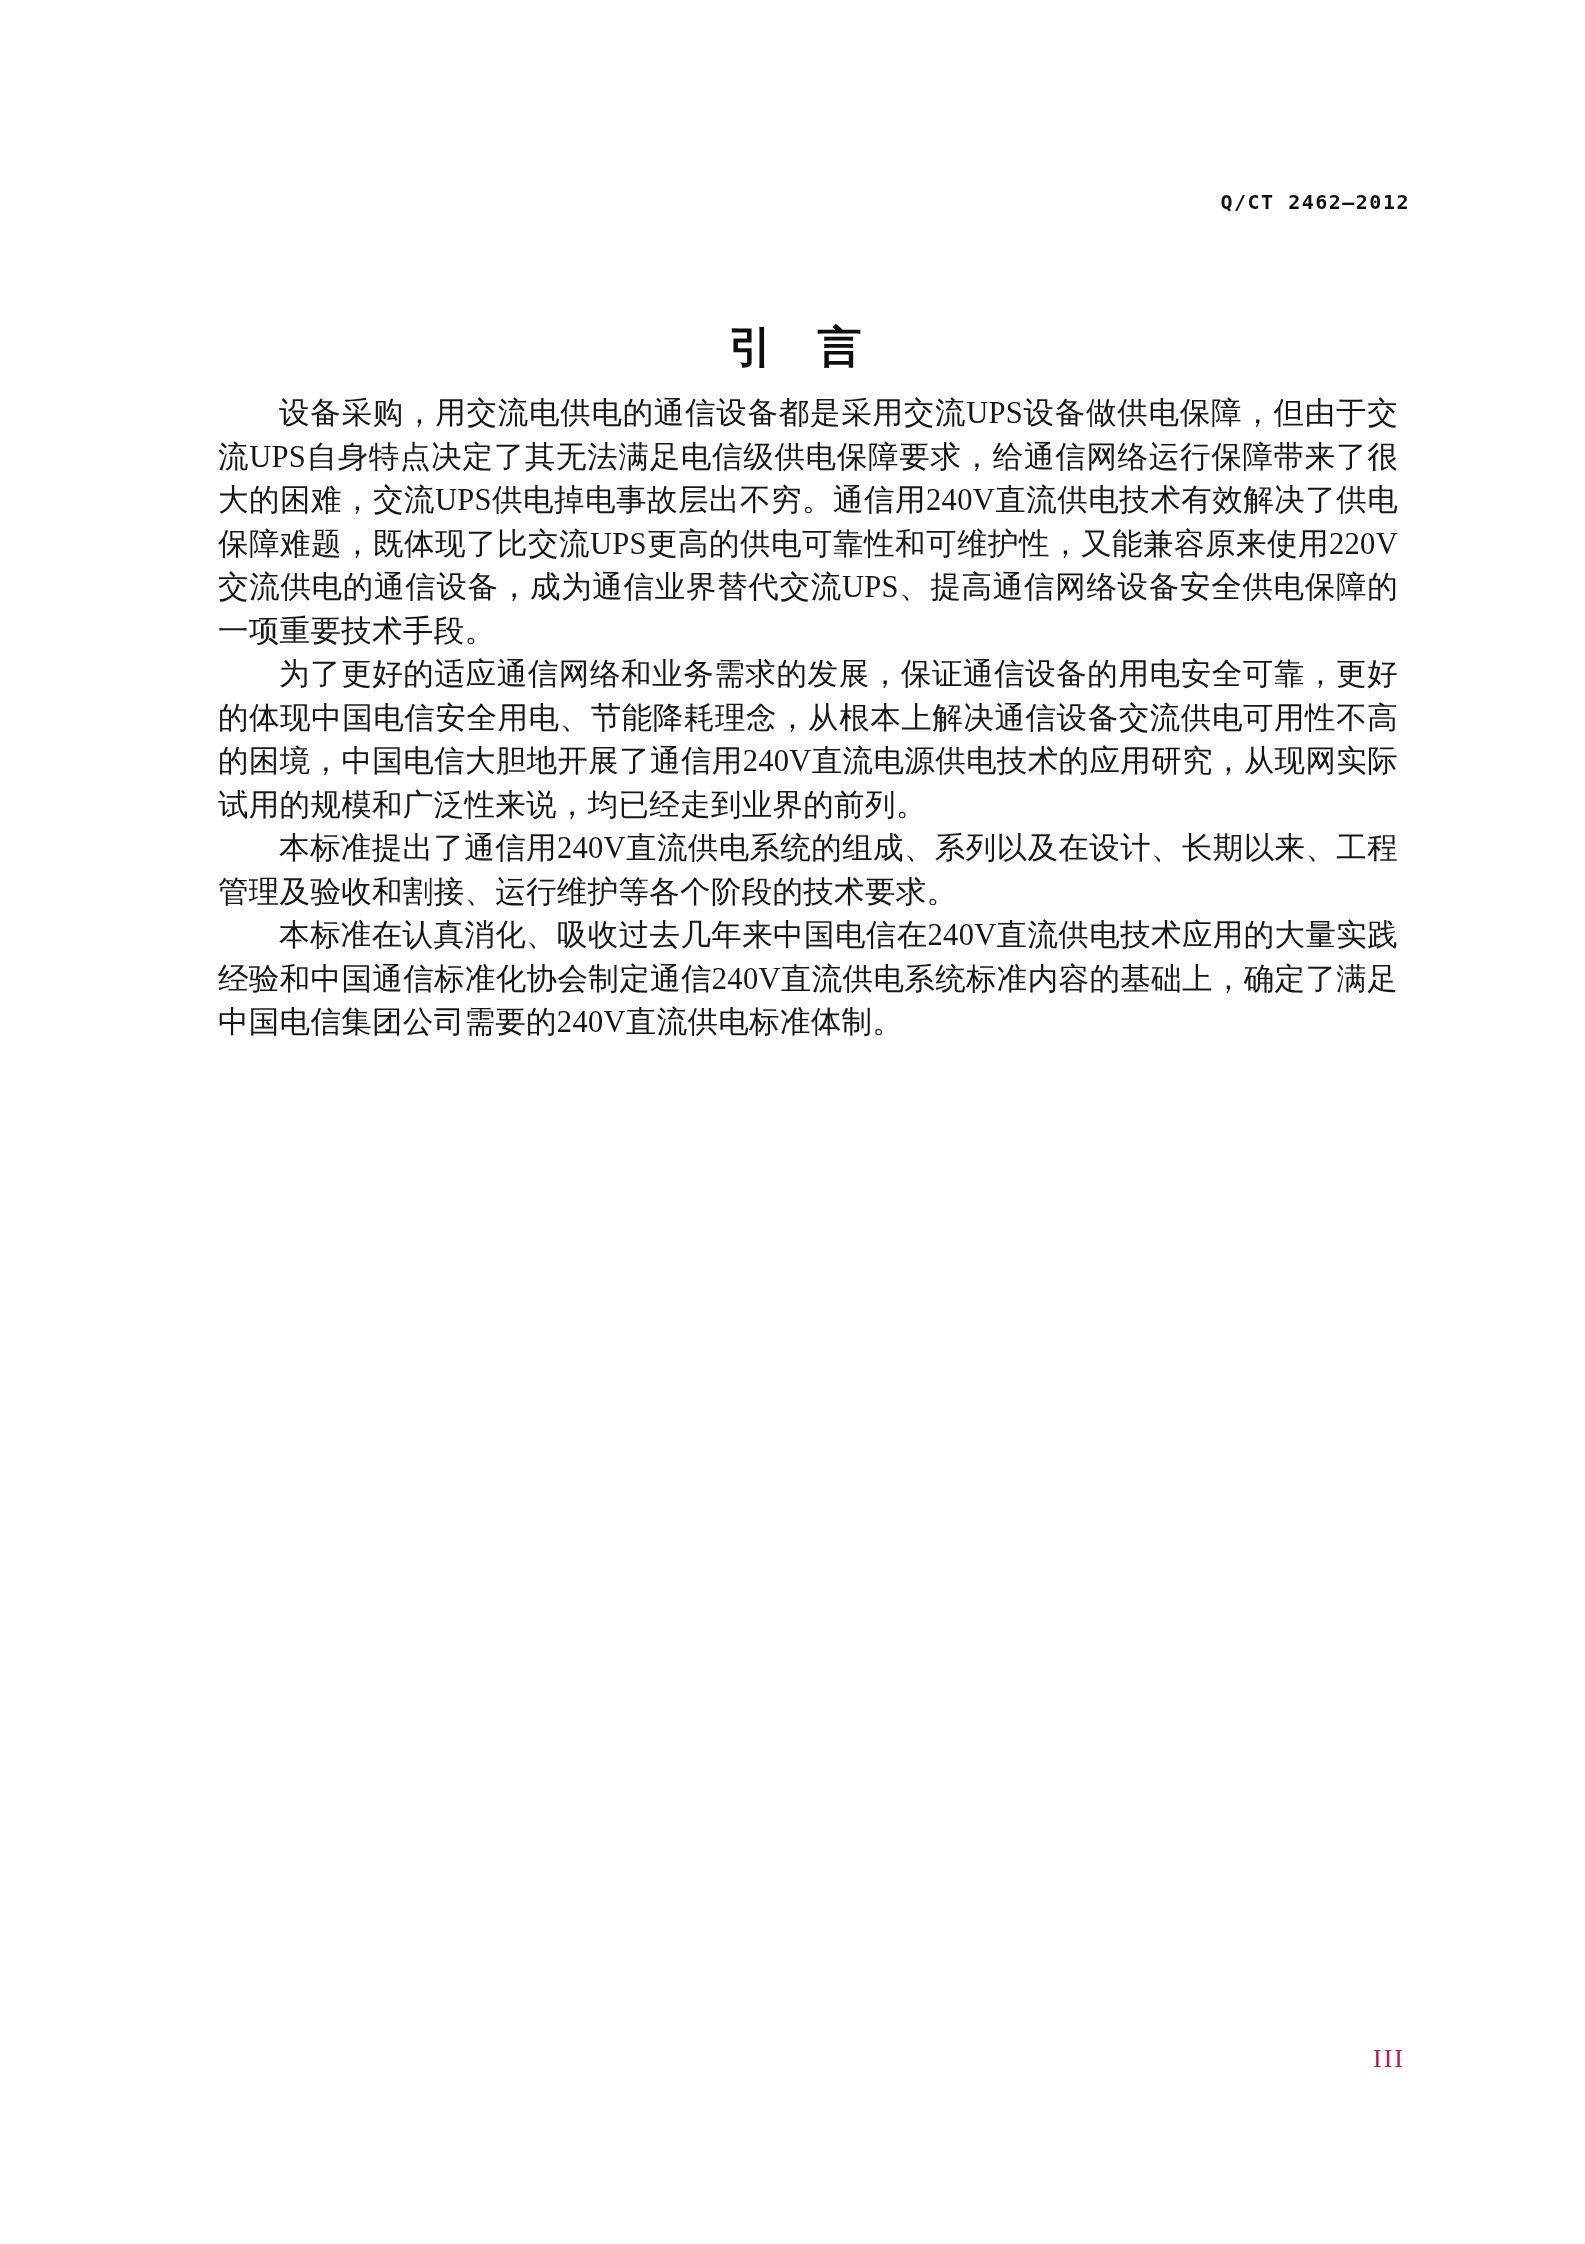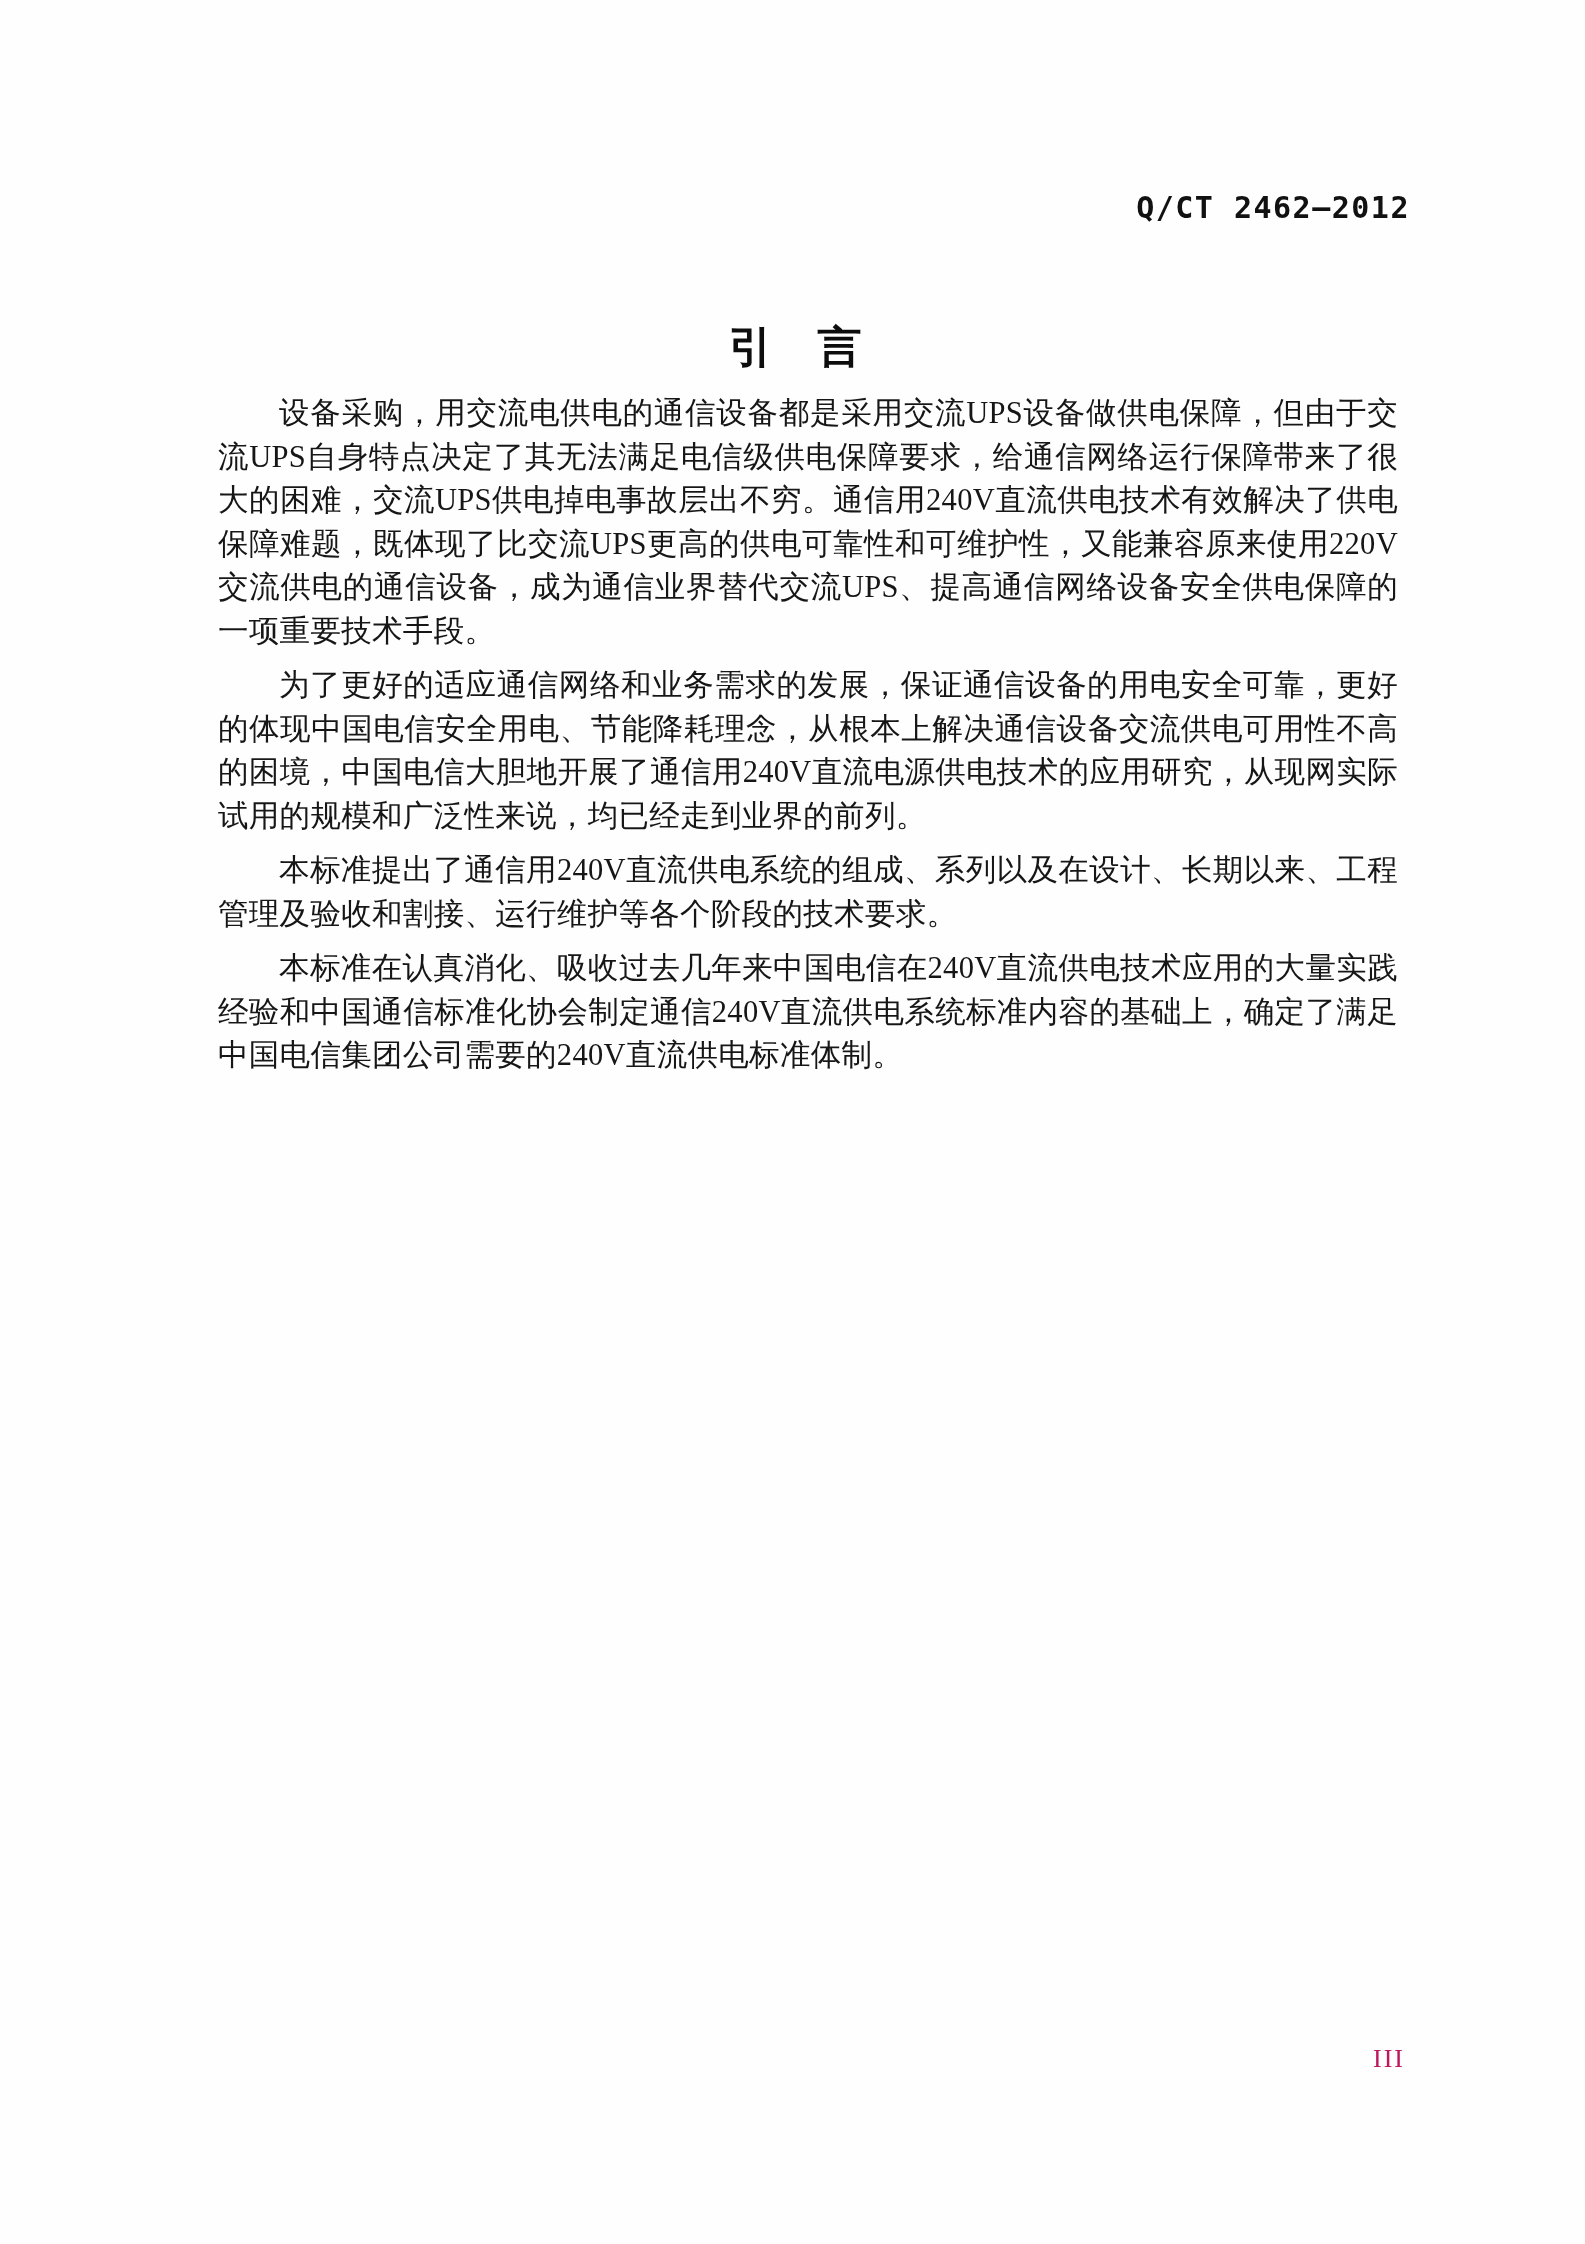--- a/index.html
+++ b/index.html
@@ -22,21 +22,21 @@
     box-sizing: border-box;
   }
   
   .page-header {
     position: absolute;
     top: 190px;
     left: 0;
     right: 175px;
     text-align: right;
     font-family: "DejaVu Sans Mono", "Liberation Mono", monospace;
-    font-size: 30px;
+    font-size: 20px;
     letter-spacing: 1.5px;
     color: #111111;
     font-weight: 600;
   }
   
   .doc-title {
     position: absolute;
     top: 318px;
     left: 8px;
     right: 0;
@@ -63,21 +63,21 @@
     font-size: 30.5px;
     line-height: 43.5px;
     text-align: justify;
     text-justify: inter-ideograph;
     text-indent: 2em;
     color: #161616;
     letter-spacing: 0.01em;
     font-family: "Liberation Serif", "DejaVu Serif", serif;
   }
   p.para + p.para {
-    margin-top: 11px;
+    margin-top: 0px;
   }
   
   .page-footer {
     position: absolute;
     bottom: 170px;
     left: 0;
     right: 180px;
     text-align: right;
     font-family: "Liberation Serif", "DejaVu Serif", serif;
     font-size: 26px;

